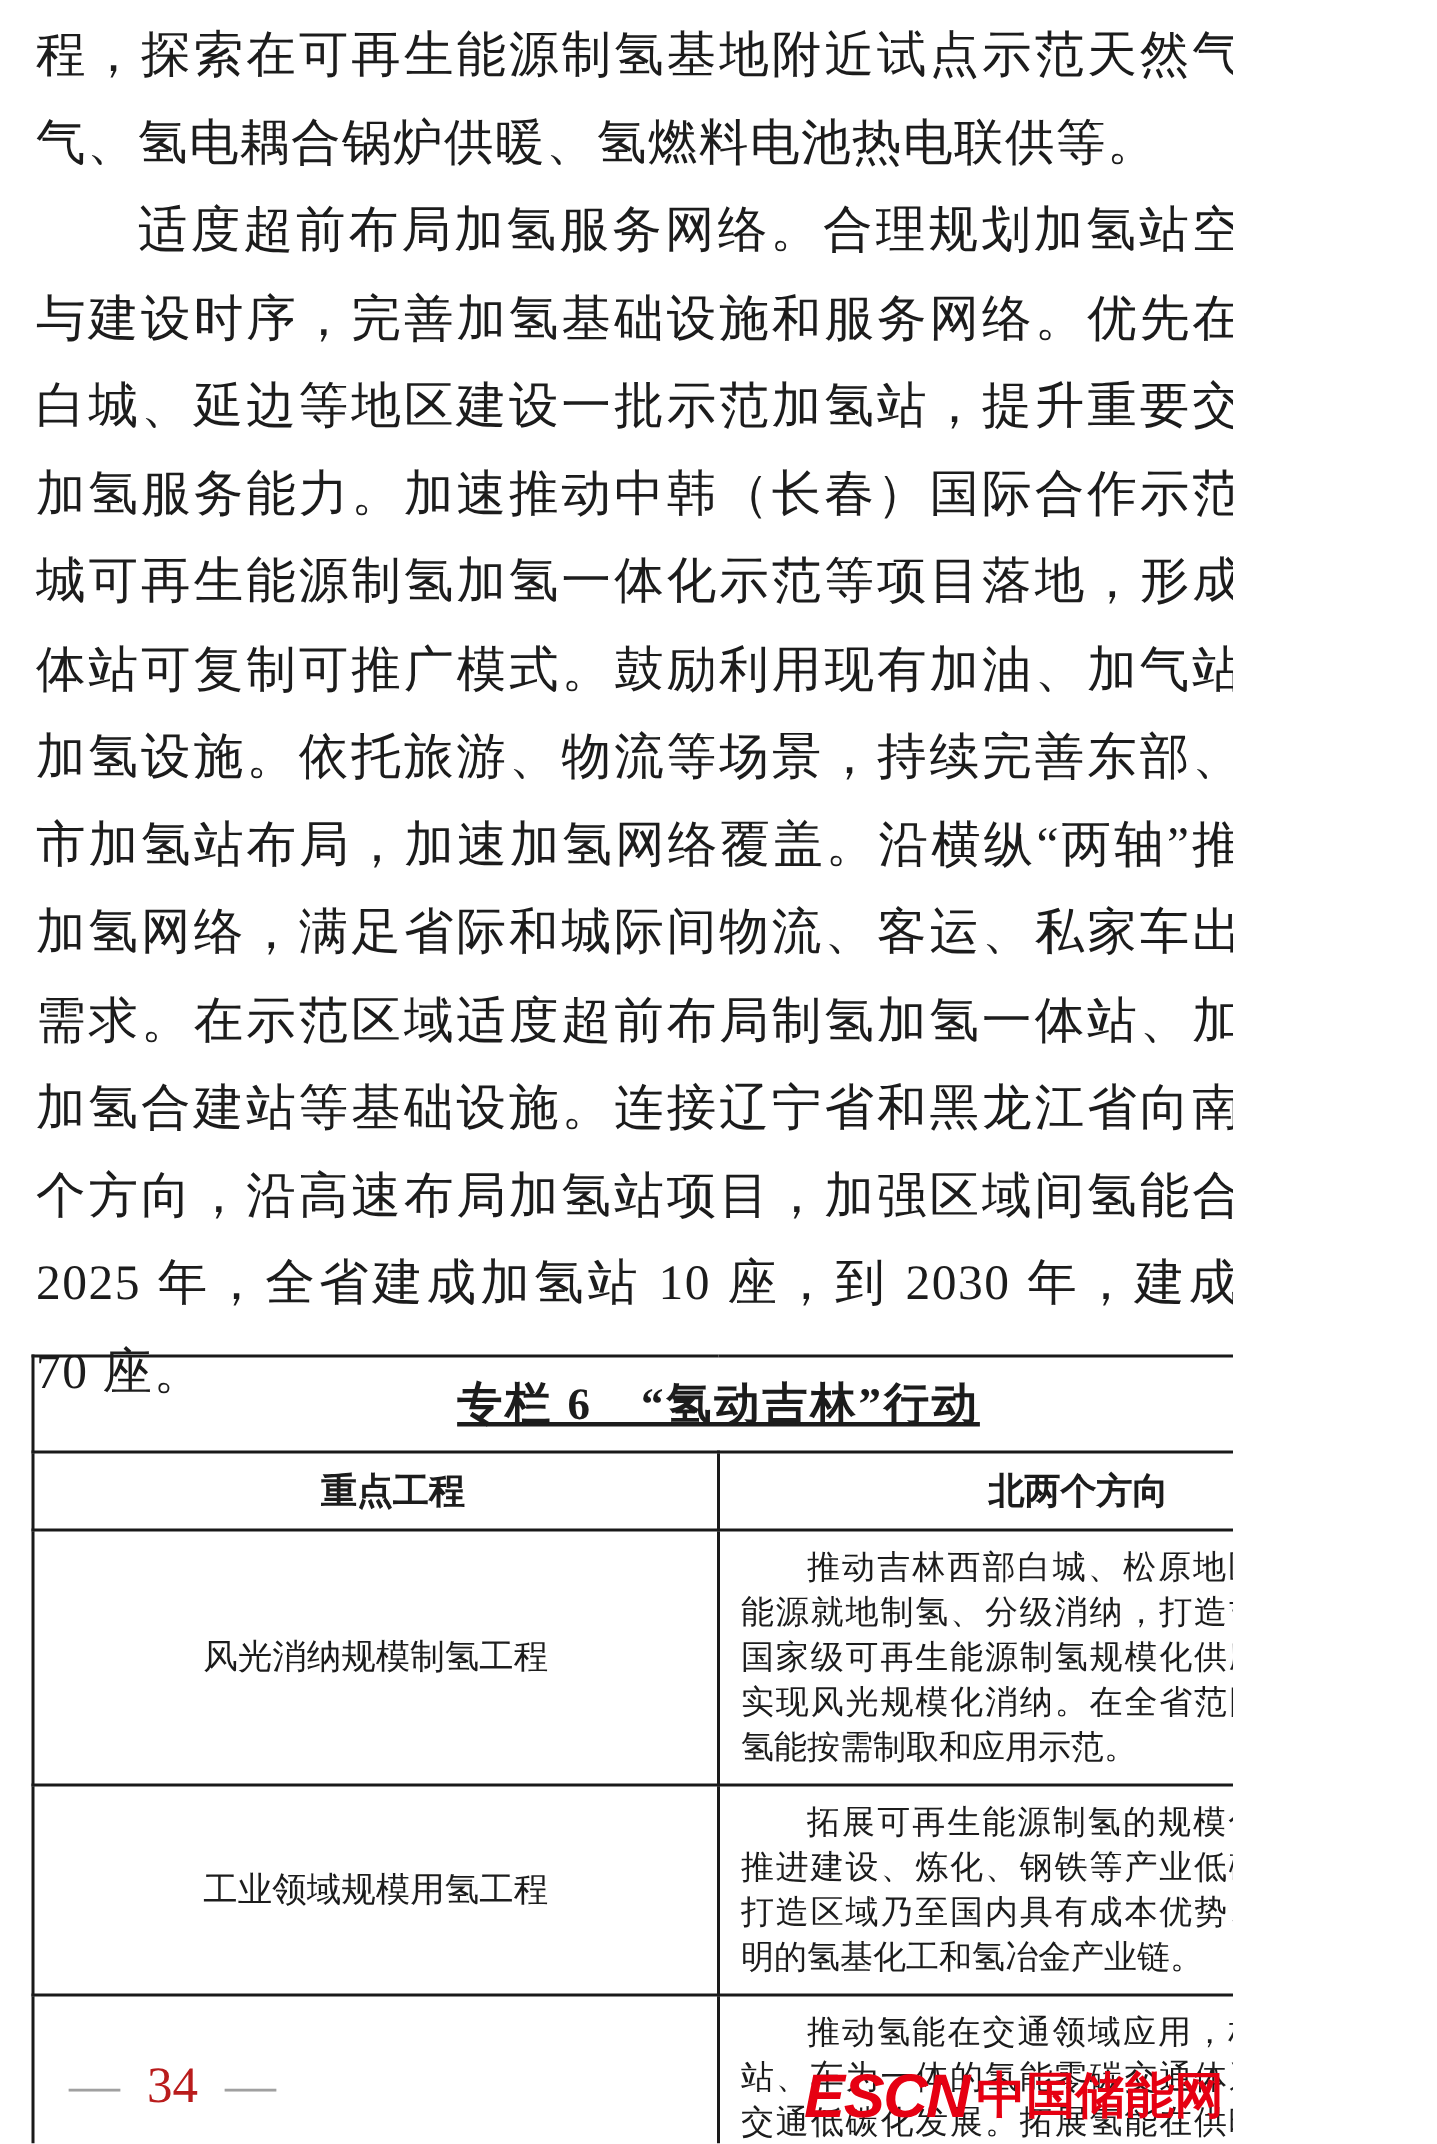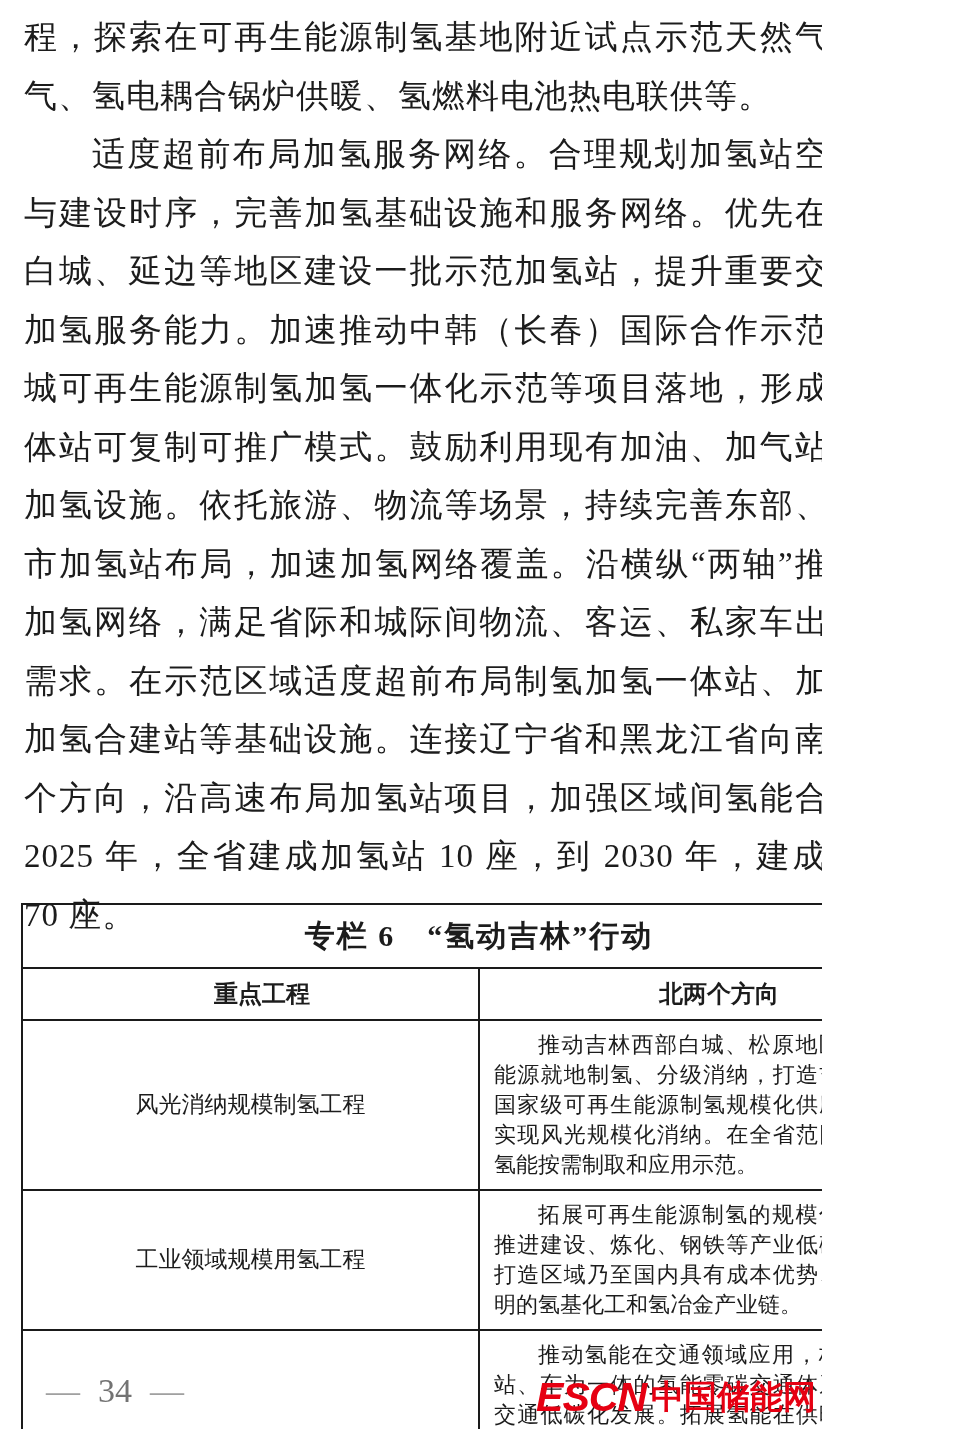--- a/index.html
+++ b/index.html
@@ -41,20 +41,21 @@
     border: 2px solid #1a1a1a;
     vertical-align: middle;
     box-sizing: border-box;
   }
   .panel-title-cell {
     height: 64px;
     text-align: center;
     font-weight: bold;
     font-size: 30px;
     letter-spacing: 2px;
+    text-decoration: underline;
   }
   .panel th.hdr {
     height: 52px;
     font-weight: bold;
     font-size: 24px;
     text-align: center;
     padding-left: 24px;
   }
   .col-project { width: 173px; }
   .cell-project {
@@ -73,21 +74,21 @@
 
   
   .footer-pagenum {
     position: absolute;
     left: 46px;
     top: 1372px;
     font-size: 34px;
     white-space: nowrap;
   }
   .footer-pagenum .dash { color: #a0a0a0; }
-  .footer-pagenum .num { color: #737373; margin: 0 18px; }
+  .footer-pagenum .num { color: #b91c1c; margin: 0 18px; }
   .footer-logo {
     position: absolute;
     right: 6px;
     top: 1374px;
     white-space: nowrap;
     font-family: "Liberation Sans", "DejaVu Sans", sans-serif;
     font-weight: bold;
   }
   .logo-en {
     font-size: 41px;

